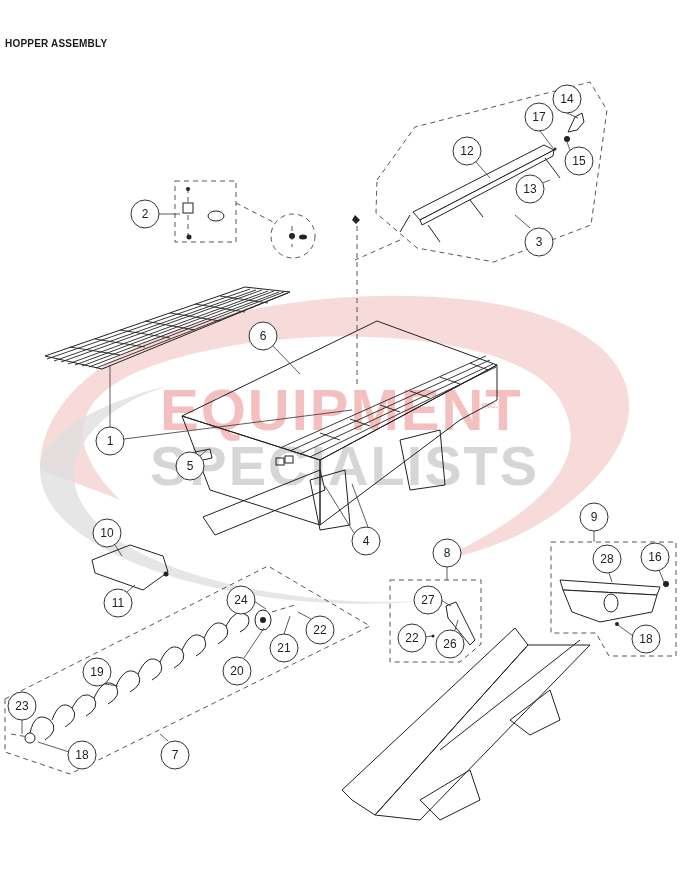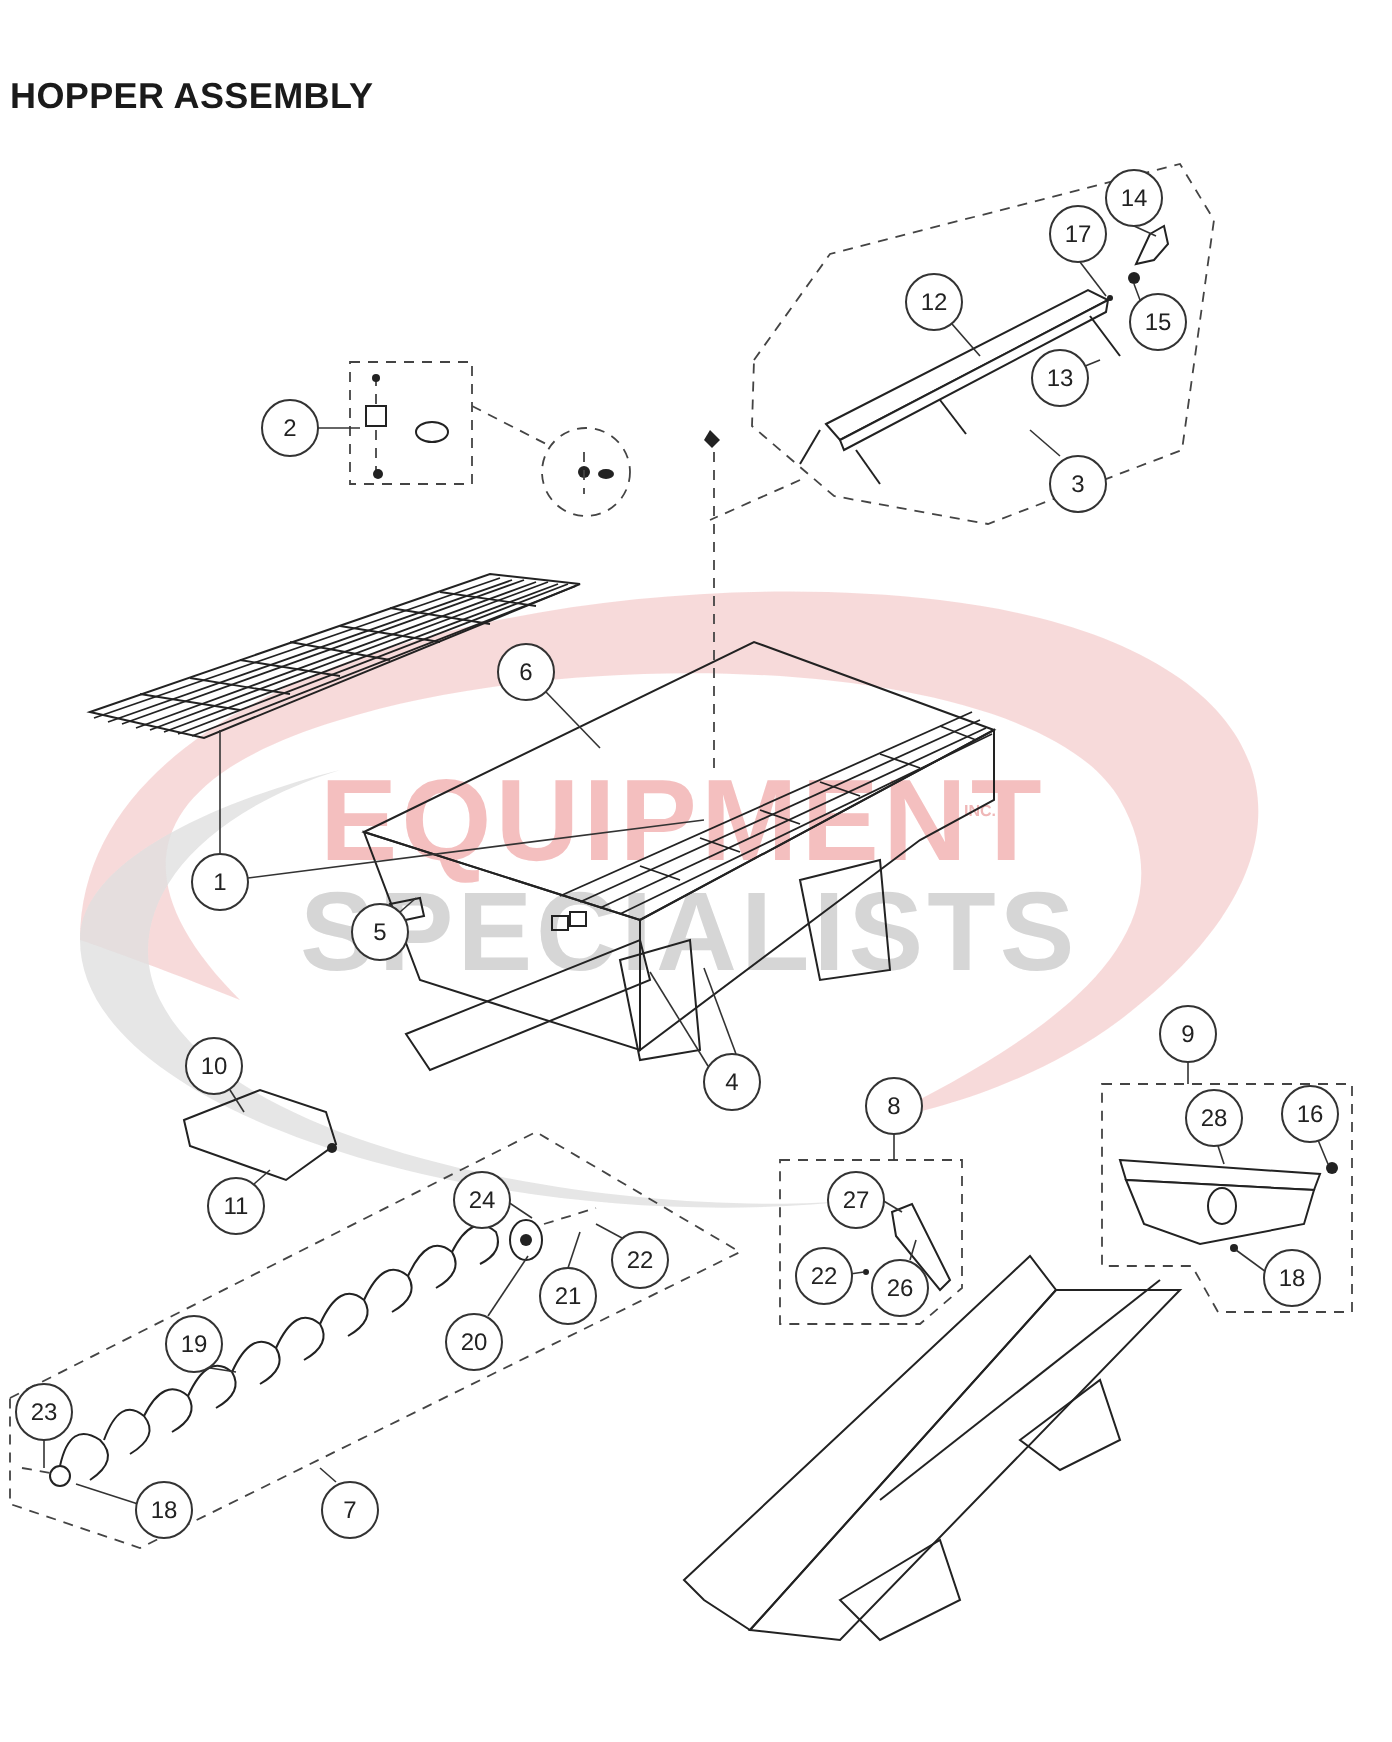--- a/index.html
+++ b/index.html
@@ -1,17 +1,17 @@
 <!DOCTYPE html>
 <html><head>
   <meta charset="utf-8">
   <style>
     html, body { margin: 0; padding: 0; background: #ffffff; }
     body { width: 696px; height: 871px; position: relative; overflow: hidden; font-family: "Liberation Sans", sans-serif; }
-    .title { position: absolute; left: 5px; top: 38px; font-size: 18px; font-weight: bold; color: #1a1a1a; letter-spacing: 0.2px; }
+    .title { position: absolute; left: 5px; top: 38px; font-size: 10px; font-weight: bold; color: #1a1a1a; letter-spacing: 0.2px; }
     svg.diagram { position: absolute; left: 0; top: 0; }
     .wm-text { font-family: "Liberation Sans", sans-serif; font-weight: bold; }
     .callout circle { fill: #ffffff; stroke: #333; stroke-width: 1; }
     .callout text { font-family: "Liberation Sans", sans-serif; font-size: 12px; fill: #222; text-anchor: middle; dominant-baseline: central; }
     .leader { stroke: #333; stroke-width: 0.8; fill: none; }
     .dash { stroke: #444; stroke-width: 0.9; fill: none; stroke-dasharray: 5 4; }
     .part { stroke: #222; stroke-width: 1; fill: #fff; }
     .part-nofill { stroke: #222; stroke-width: 1; fill: none; }
     .grate { stroke: #222; stroke-width: 0.9; fill: none; }
     .dot { fill: #222; }

